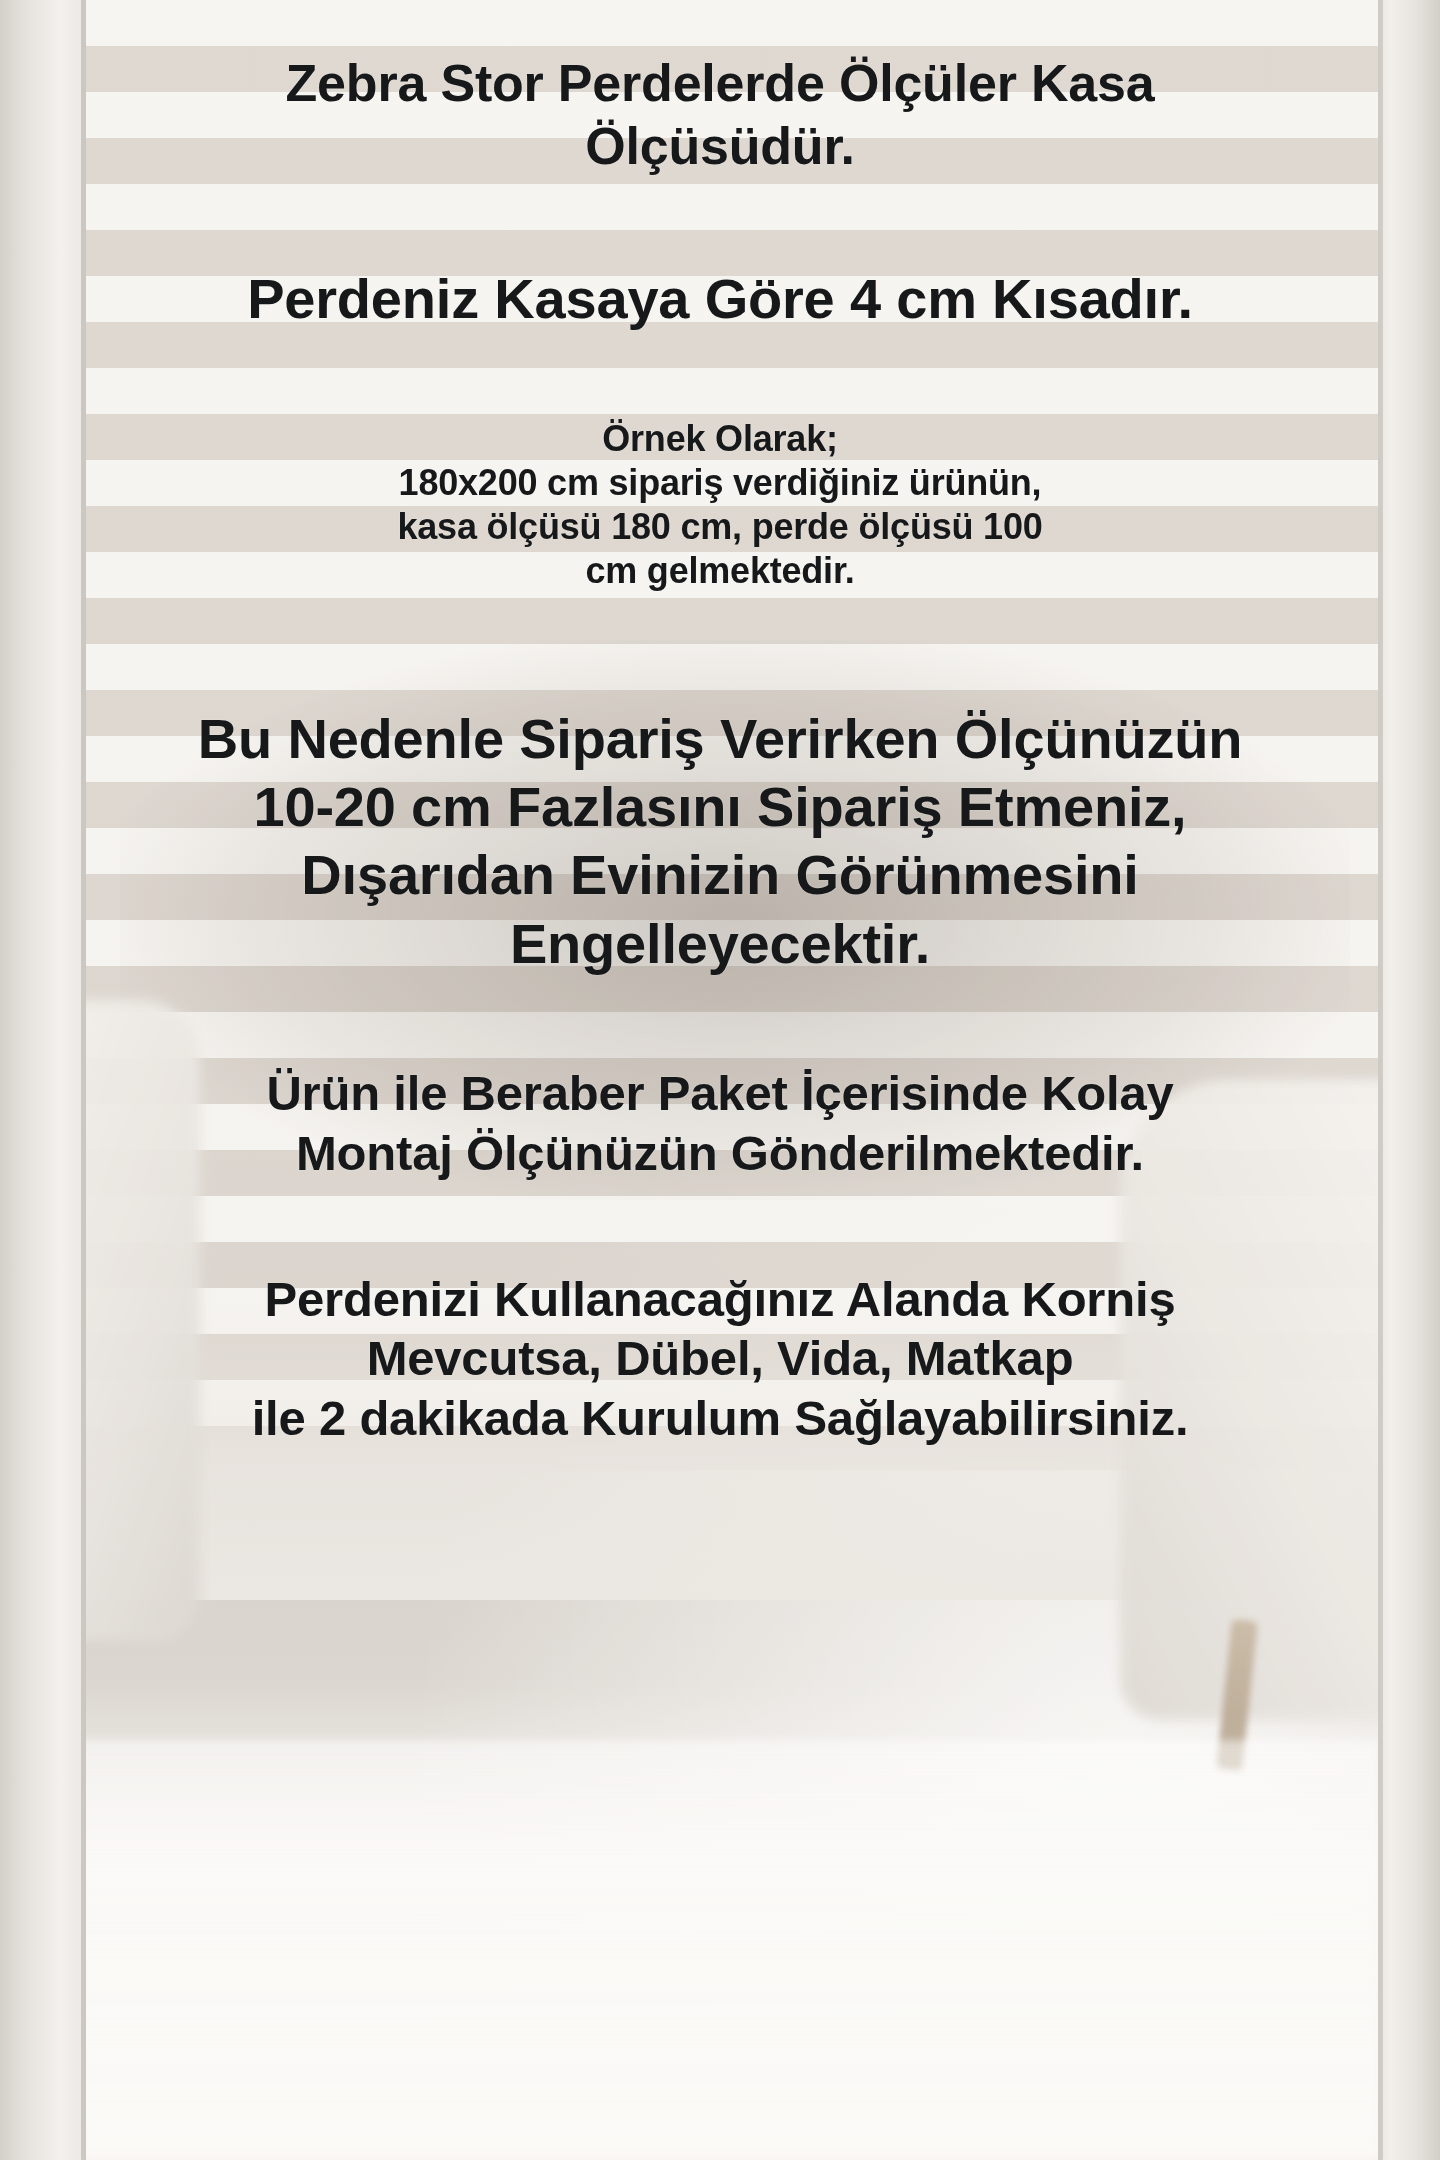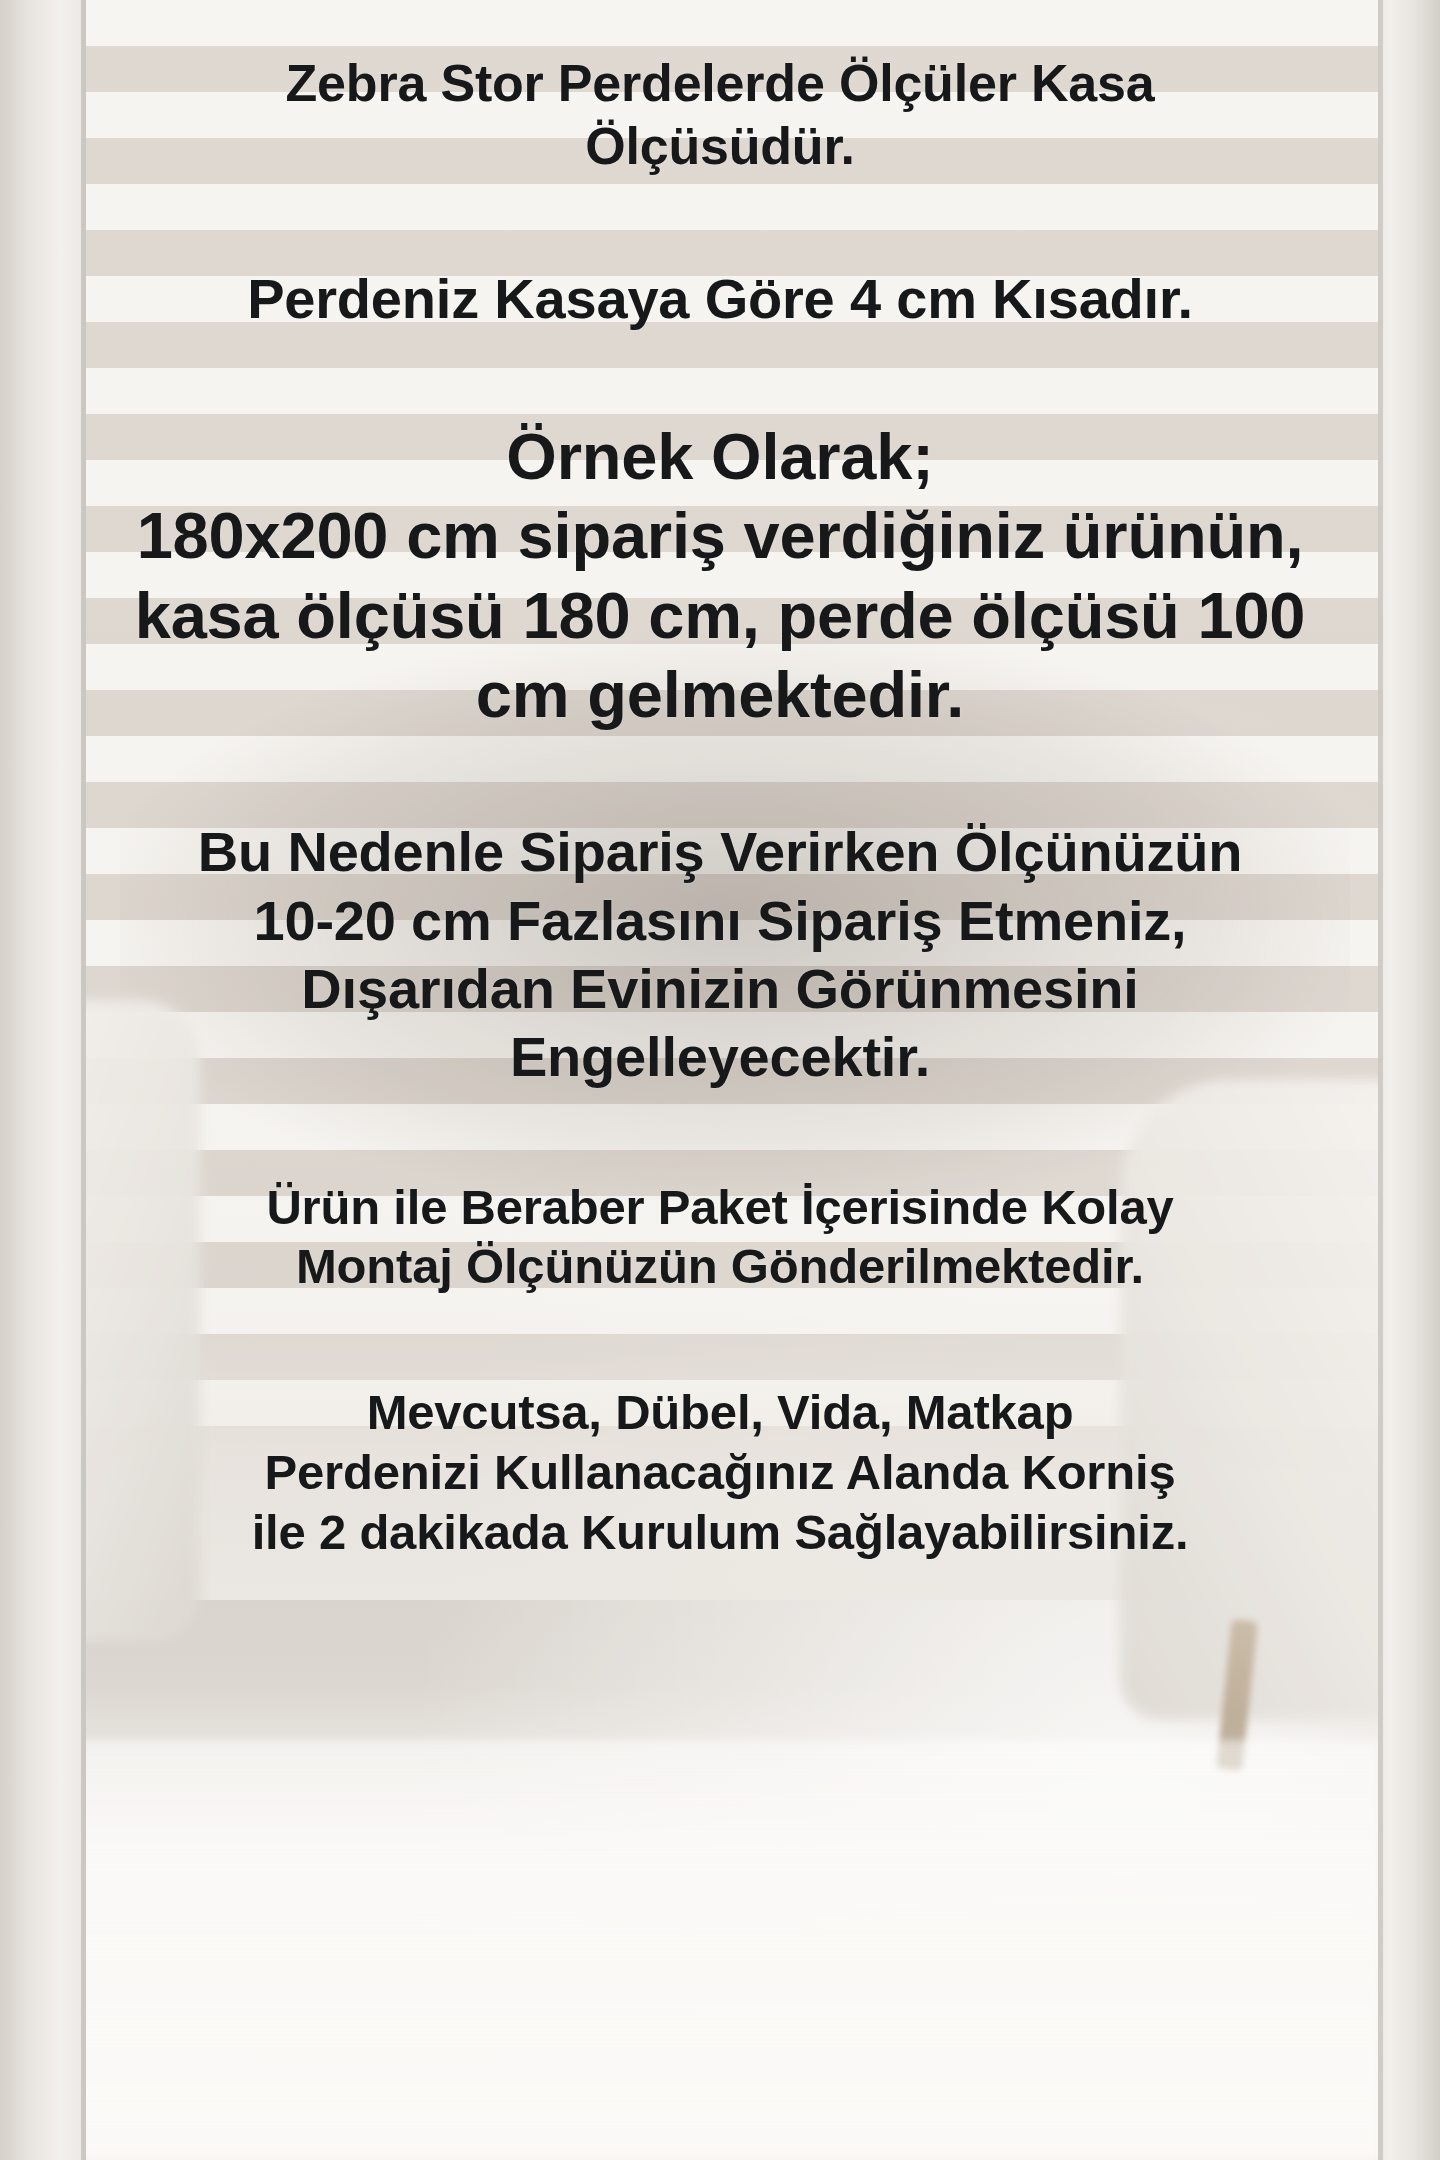--- a/index.html
+++ b/index.html
@@ -179,21 +179,21 @@
     text-align: center;
     color: #16181a;
     font-weight: 700;
     letter-spacing: -0.2px;
     line-height: 1.22;
     text-shadow: 0 0 2px rgba(255,255,255,0.35);
   }
 
   .p-title { font-size: 52px; margin-bottom: 86px; }
   .p-2     { font-size: 56px; margin-bottom: 84px; }
-  .p-3     { font-size: 65px; margin-bottom: 84px; }
+  .p-3     { font-size: 36px; margin-bottom: 112px; }
   .p-4     { font-size: 56px; margin-bottom: 86px; }
   .p-5     { font-size: 49px; margin-bottom: 86px; }
   .p-6     { font-size: 49px; margin-bottom: 0; }
 
   .para .line { display: block; }
 </style>
 </head>
 <body>
 
 <div class="scene">
@@ -234,19 +234,19 @@
       <span class="line">Dışarıdan Evinizin Görünmesini</span>
       <span class="line">Engelleyecektir.</span>
     </div>
 
     <div class="para p-5">
       <span class="line">Ürün ile Beraber Paket İçerisinde Kolay</span>
       <span class="line">Montaj Ölçünüzün Gönderilmektedir.</span>
     </div>
 
     <div class="para p-6">
+      <span class="line">Perdenizi Kullanacağınız Alanda Korniş</span>
       <span class="line">Mevcutsa, Dübel, Vida, Matkap</span>
-      <span class="line">Perdenizi Kullanacağınız Alanda Korniş</span>
       <span class="line">ile 2 dakikada Kurulum Sağlayabilirsiniz.</span>
     </div>
 
   </div>
 </div>
 
 </body></html>

